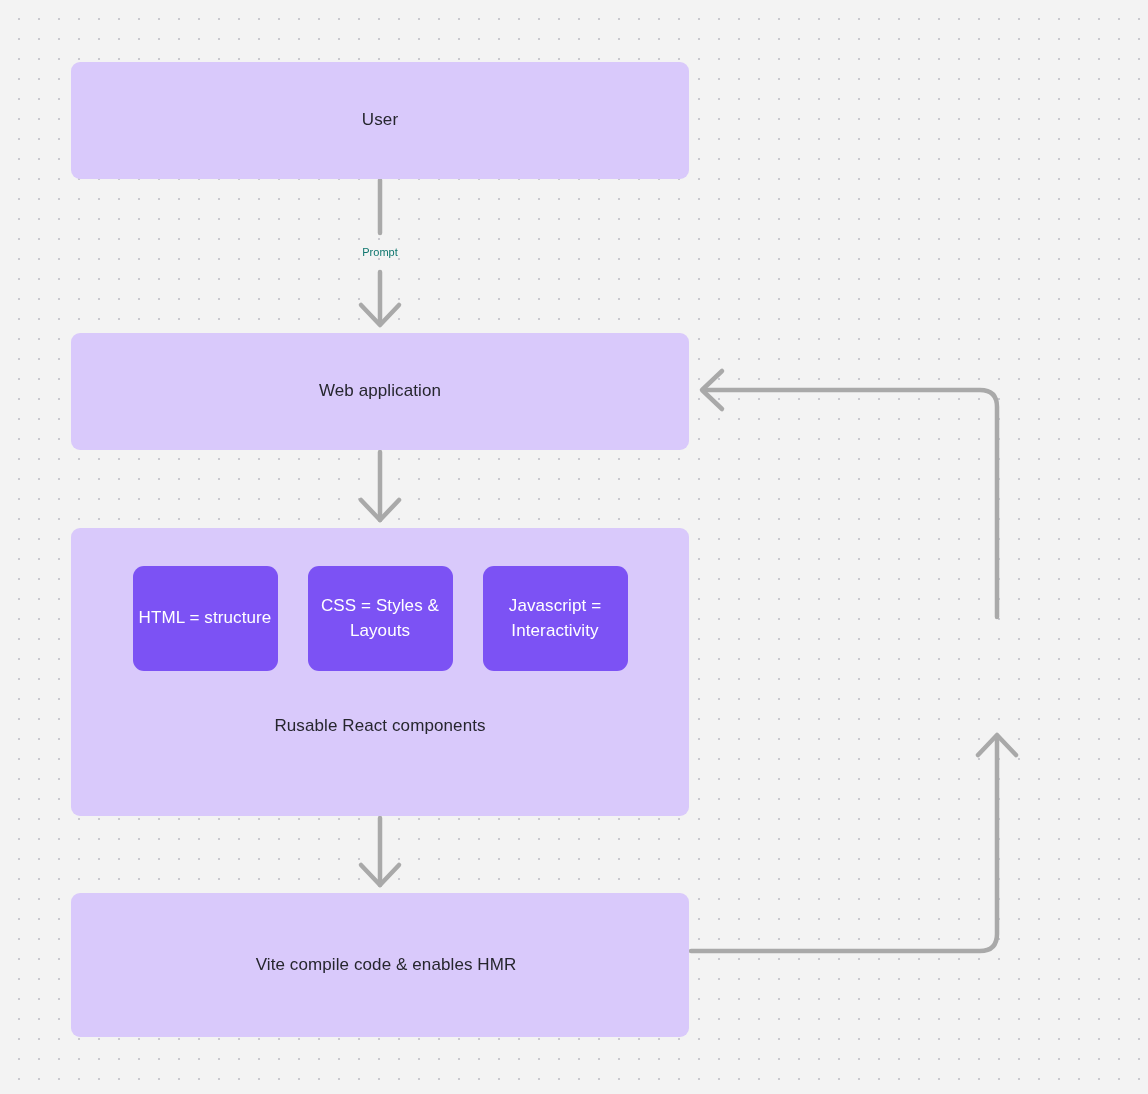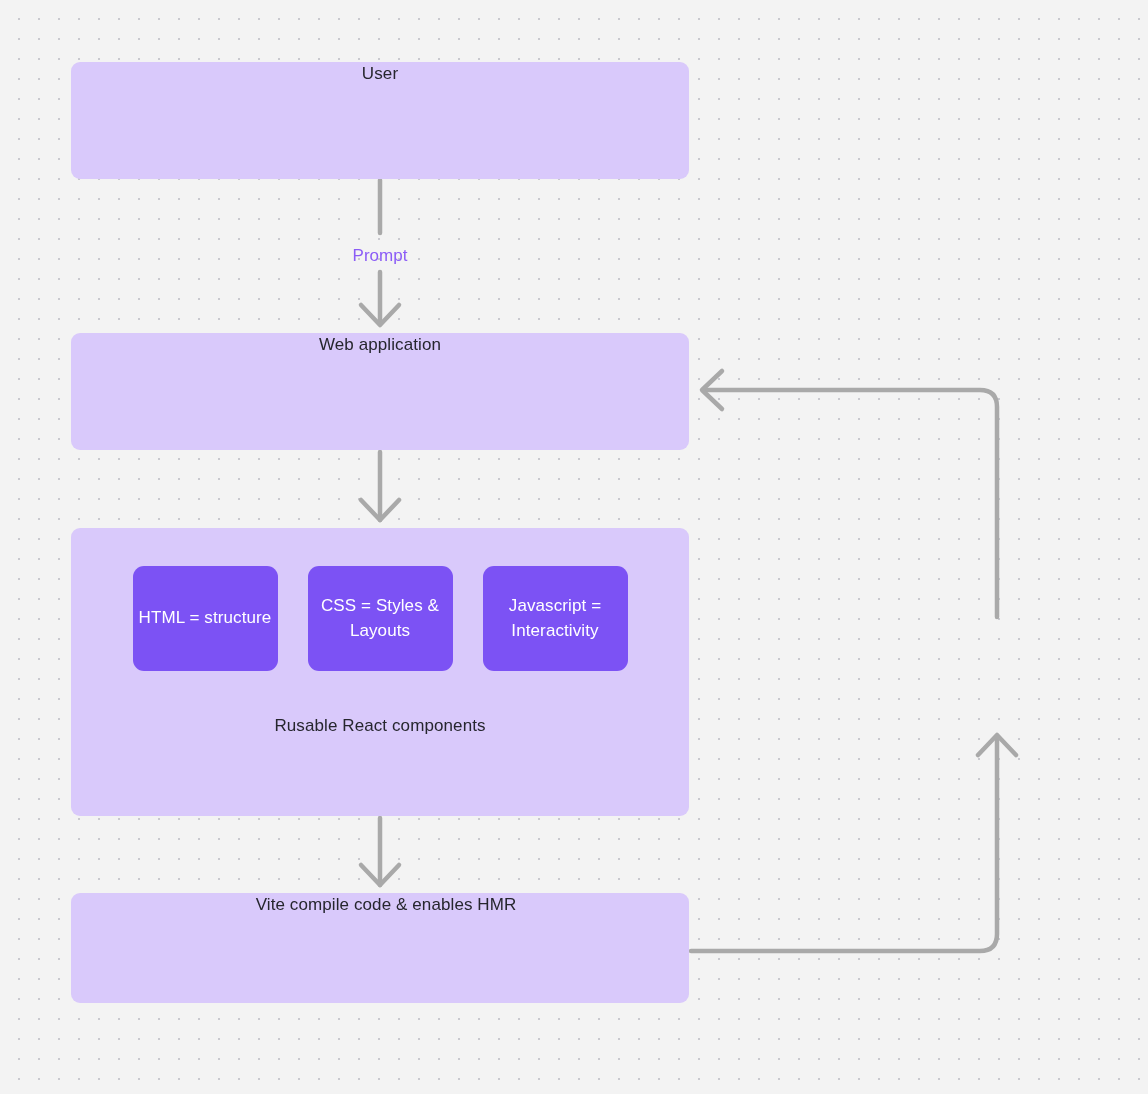--- a/index.html
+++ b/index.html
@@ -22,21 +22,21 @@
     position: absolute;
     inset: 0;
     width: 1148px;
     height: 1094px;
   }
   .node {
     position: absolute;
     box-sizing: border-box;
     border-radius: 9px;
     display: flex;
-    align-items: flex-start;
+    align-items: center;
     justify-content: center;
     text-align: center;
     color: #26262e;
     font-size: 17px;
     line-height: 1.45;
     letter-spacing: 0.1px;
     user-select: none;
   }
   .node-lavender {
     background-color: #d9c9fb;
@@ -55,21 +55,21 @@
     left: 71px;  top: 333px;
     width: 618px; height: 117px;
   }
   #node-components {
     left: 71px;  top: 528px;
     width: 618px; height: 288px;
     display: block;
   }
   #node-vite {
     left: 71px;  top: 893px;
-    width: 618px; height: 110px; padding-left: 12px;
+    width: 618px; height: 144px; padding-left: 12px;
   }
   #node-render-ui {
     left: 902px; top: 618px;
     width: 190px; height: 107px;
   }
   
   .chip-row {
     position: absolute;
     left: 0; top: 38px;
     width: 618px;
@@ -93,22 +93,22 @@
     position: absolute;
     left: 0;
     top: 186px;
     width: 618px;
     text-align: center;
     font-size: 17px;
     color: #26262e;
   }
   .edge-label {
     position: absolute;
-    font-size: 17px;
-    color: #8b5cf6;
+    font-size: 11px;
+    color: #0f766e;
     background: transparent;
     user-select: none;
     white-space: nowrap;
   }
   #label-prompt {
     left: 345px;
     top: 246px;
     width: 70px;
     text-align: center;
   }

